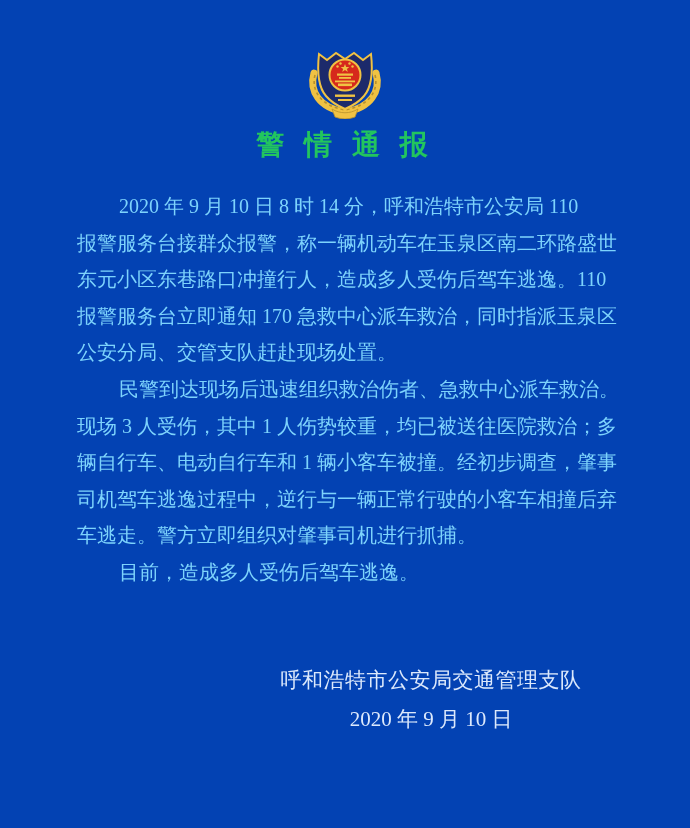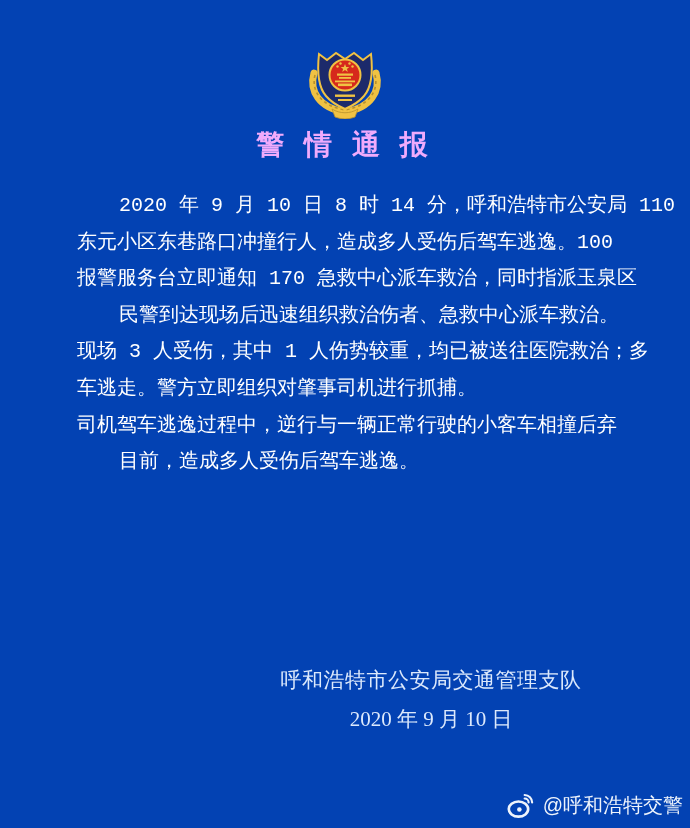--- a/index.html
+++ b/index.html
@@ -2,25 +2,25 @@
 <html><head>
 <meta charset="utf-8">
 <style>
   html,body{margin:0;padding:0;background:#0342b3;}
   .page{position:relative;width:690px;height:828px;background:#0342b3;overflow:hidden;margin:0 auto;}
 
   .badge{position:absolute;left:304px;top:51px;width:82px;height:68px;}
 
   .title{position:absolute;top:126px;left:0;width:690px;text-align:center;
          font-family:"Liberation Sans",sans-serif;font-weight:bold;font-size:28px;
-         letter-spacing:6px;color:#f0abfc;}
+         letter-spacing:6px;color:#22c55e;}
 
   .body-block{position:absolute;left:77px;top:188px;width:538px;
-        font-family:Liberation Mono, monospace;font-size:20px;
-        line-height:36.6px;color:#ffffff;}
+        font-family:Liberation Serif, serif;font-size:20px;
+        line-height:36.6px;color:#7dd3fc;}
   .line{white-space:nowrap;}
   .indent{text-indent:42px;}
 
   .footer{position:absolute;left:102px;top:661px;width:658px;text-align:center;
         font-family:"Liberation Serif","DejaVu Serif",serif;font-size:21px;
         line-height:39px;color:#dce9fc;}
   .footer{left:102px;width:658px;}
   .footer .sig{letter-spacing:0.5px;}
 
   .watermark{position:absolute;top:792px;right:7px;display:flex;align-items:center;gap:6px;
@@ -57,37 +57,31 @@
     <rect x="34" y="32.5" width="14" height="2.6" fill="#f0c243"></rect>
 
     <rect x="31" y="43.5" width="20" height="2.4" fill="#f0c243"></rect>
     <rect x="34" y="48" width="14" height="2" fill="#f0c243"></rect>
   </svg>
 
   <div class="title">警 情 通 报</div>
 
   <div class="body-block">
     <div class="line indent">2020 年 9 月 10 日 8 时 14 分，呼和浩特市公安局 110</div>
-    <div class="line">东元小区东巷路口冲撞行人，造成多人受伤后驾车逃逸。100</div>
+    <div class="line">报警服务台接群众报警，称一辆机动车在玉泉区南二环路盛世</div>
+    <div class="line">东元小区东巷路口冲撞行人，造成多人受伤后驾车逃逸。110</div>
     <div class="line">报警服务台立即通知 170 急救中心派车救治，同时指派玉泉区</div>
+    <div class="line">公安分局、交管支队赶赴现场处置。</div>
     <div class="line indent">民警到达现场后迅速组织救治伤者、急救中心派车救治。</div>
     <div class="line">现场 3 人受伤，其中 1 人伤势较重，均已被送往医院救治；多</div>
+    <div class="line">辆自行车、电动自行车和 1 辆小客车被撞。经初步调查，肇事</div>
+    <div class="line">司机驾车逃逸过程中，逆行与一辆正常行驶的小客车相撞后弃</div>
     <div class="line">车逃走。警方立即组织对肇事司机进行抓捕。</div>
-    <div class="line">司机驾车逃逸过程中，逆行与一辆正常行驶的小客车相撞后弃</div>
     <div class="line indent">目前，造成多人受伤后驾车逃逸。</div>
   </div>
 
   <div class="footer">
     <div class="sig">呼和浩特市公安局交通管理支队</div>
     <div class="date">2020 年 9 月 10 日</div>
   </div>
 
-  <div class="watermark">
-    <svg width="30" height="26" viewBox="0 0 34 28" xmlns="http://www.w3.org/2000/svg">
-      <ellipse cx="13" cy="17.5" rx="11" ry="8.6" fill="none" stroke="#eff4fc" stroke-width="3"></ellipse>
-      <circle cx="14" cy="18" r="2.6" fill="#eff4fc"></circle>
-      <path d="M24.5,10 A4.5,4.5 0 0 0 20,5.5" fill="none" stroke="#eff4fc" stroke-width="2.4" stroke-linecap="round"></path>
-      <path d="M28.5,10 A8.5,8.5 0 0 0 20,1.5" fill="none" stroke="#eff4fc" stroke-width="2.4" stroke-linecap="round"></path>
-    </svg>
-    <span>@呼和浩特交警</span>
-  </div>
 
 </div>
 
 </body></html>

